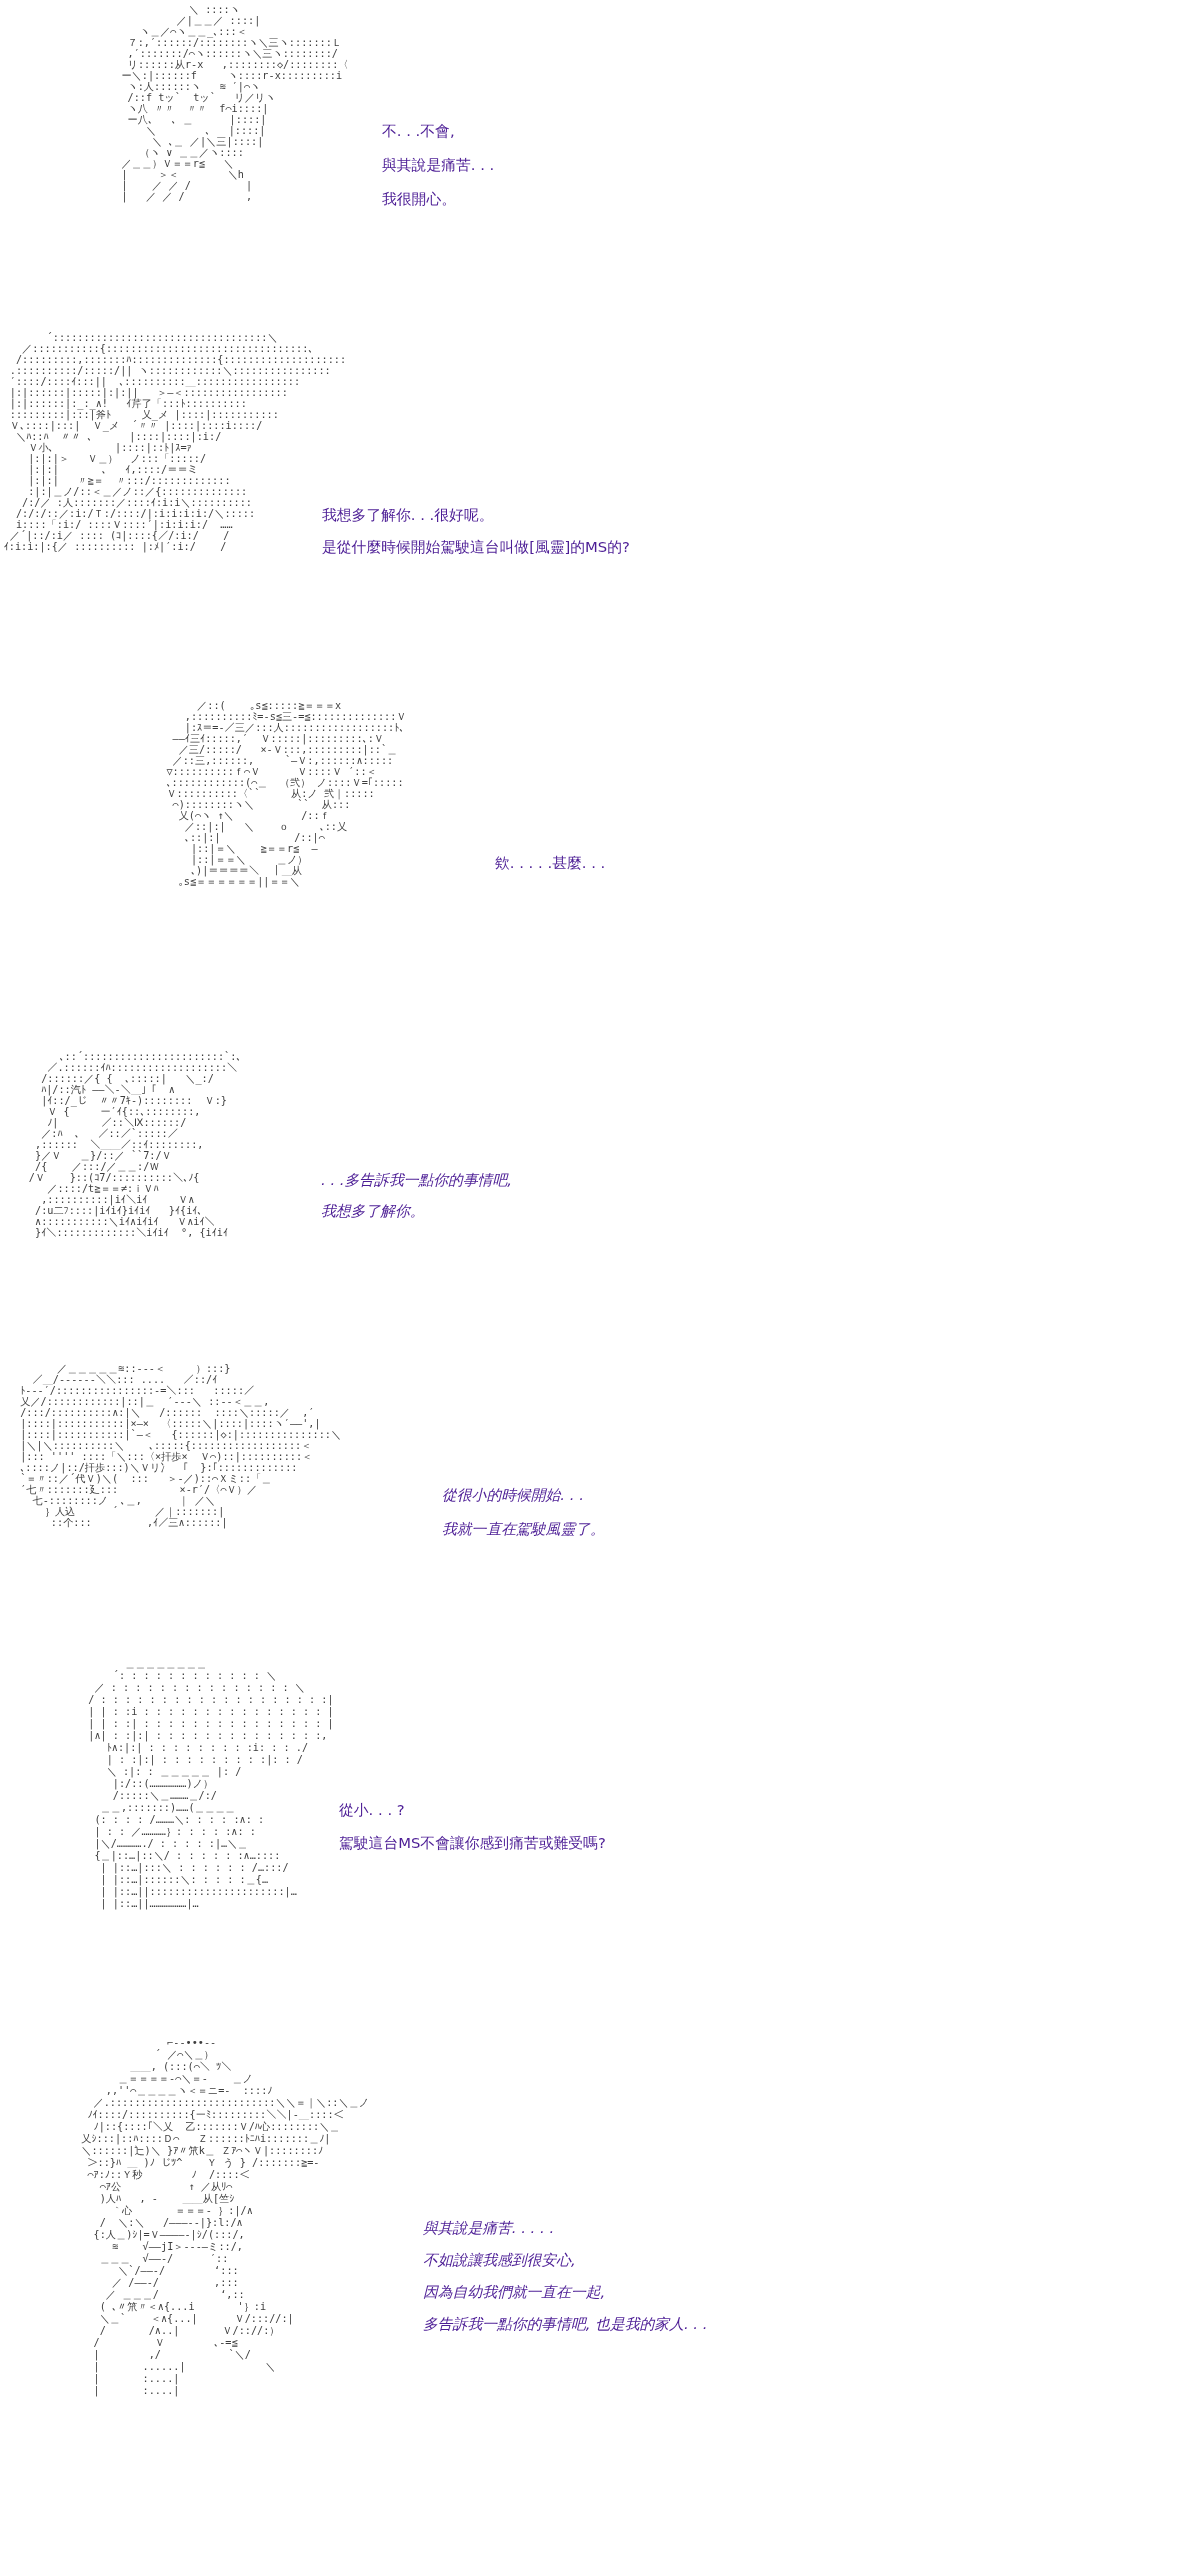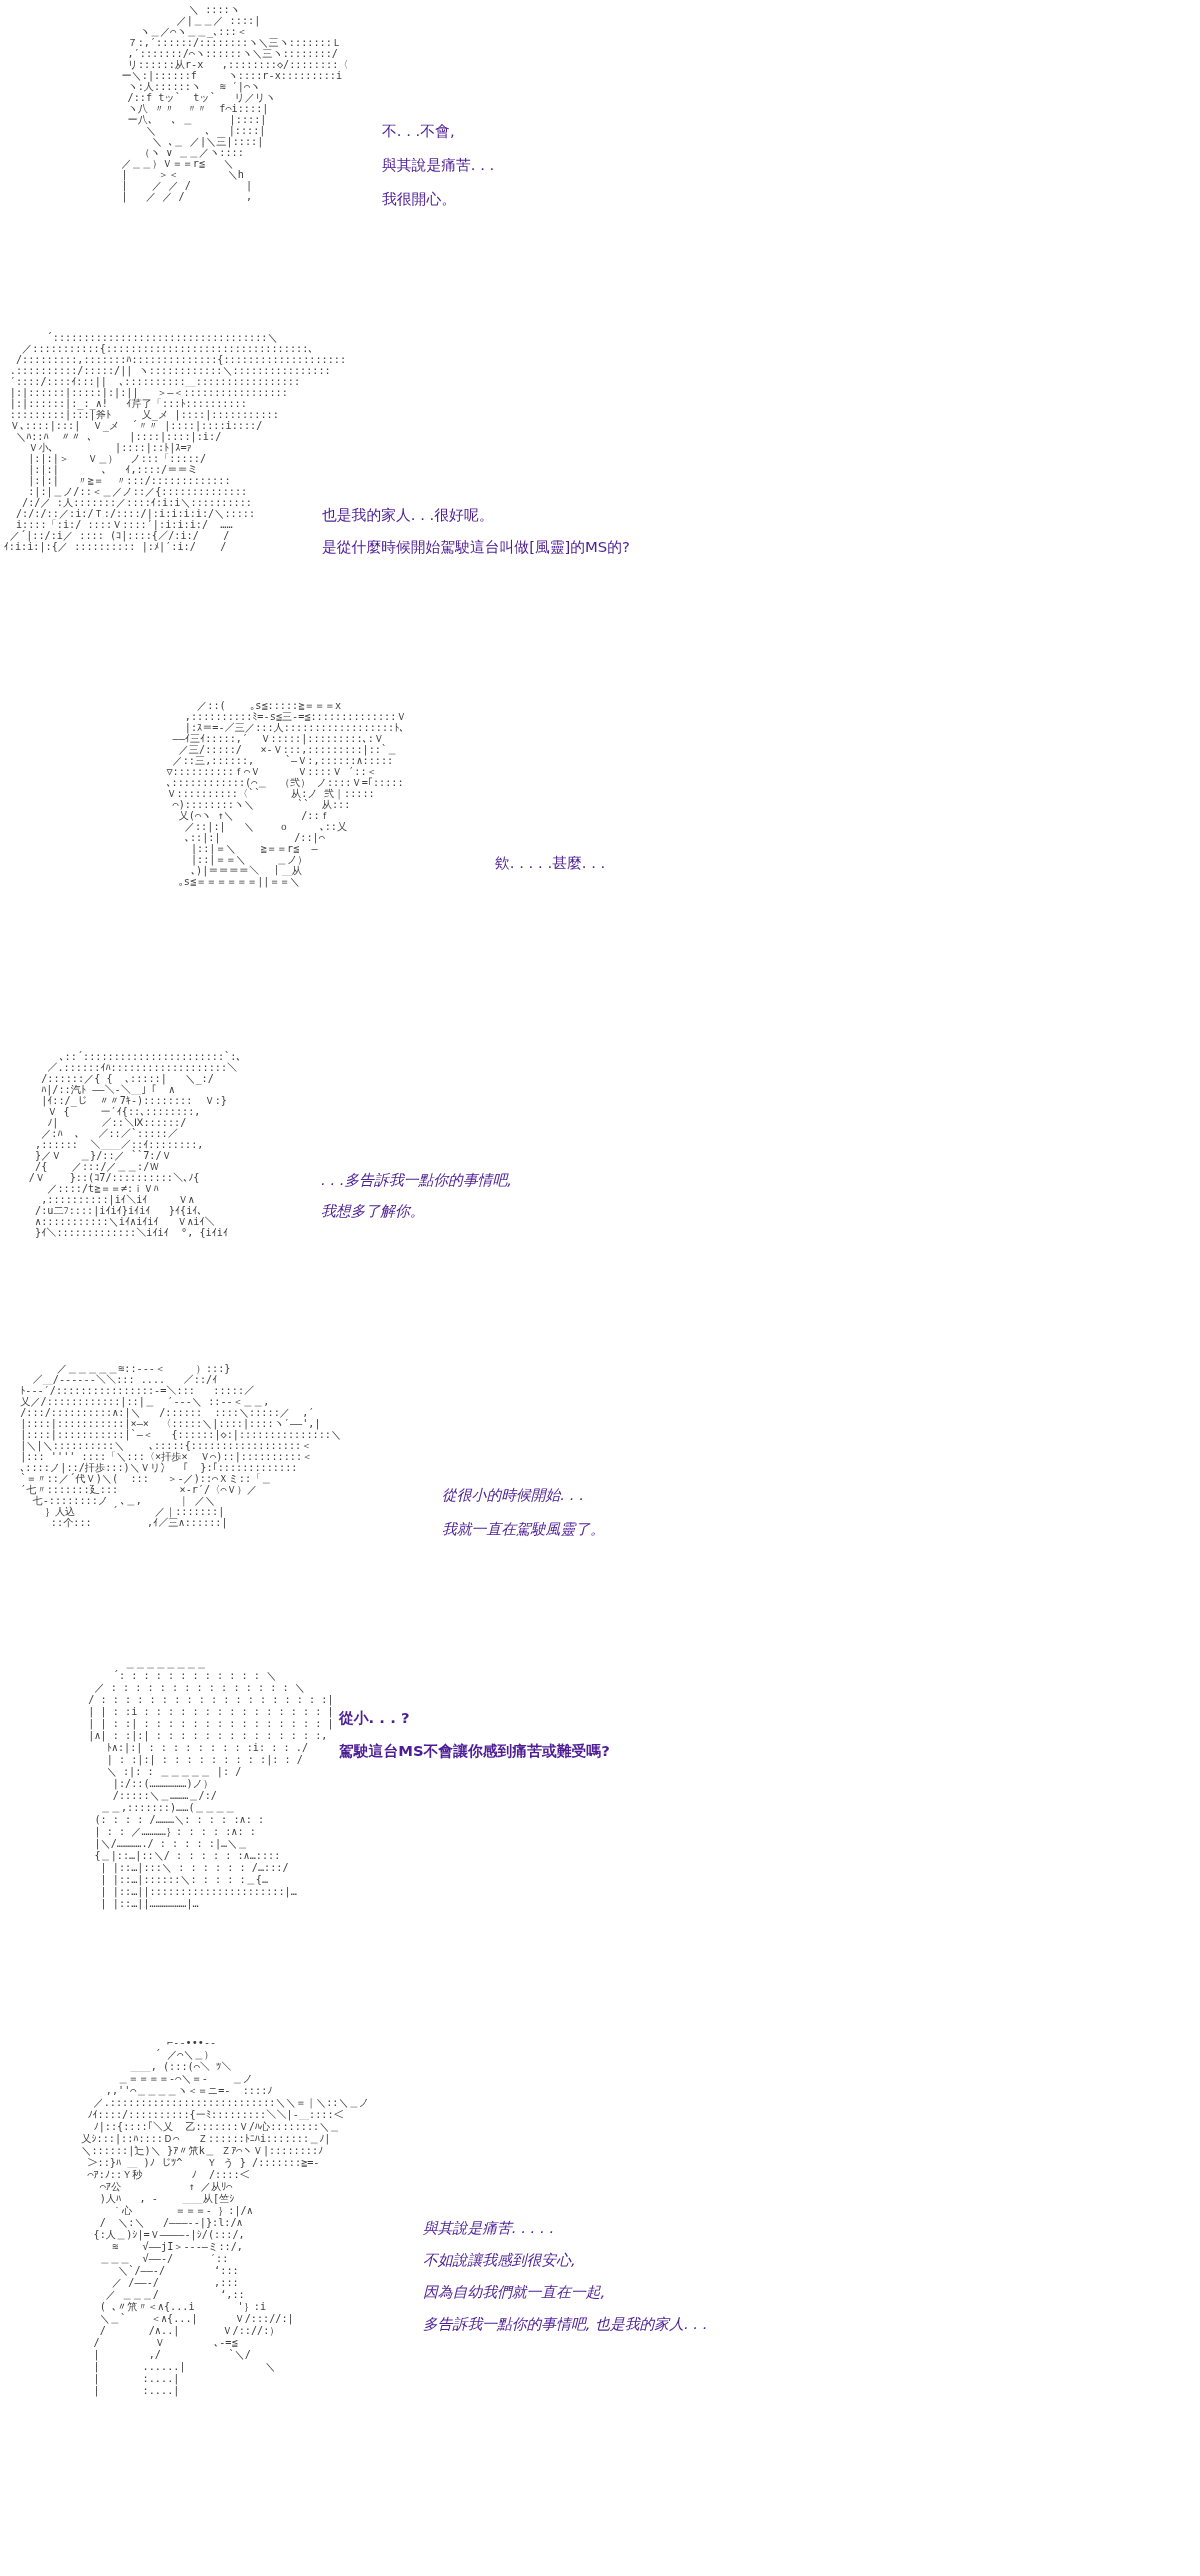--- a/index.html
+++ b/index.html
@@ -58,21 +58,21 @@
     |:|:|＞   Ｖ＿）  ノ:::「:::::/
     |:|:|       ､   ｲ,::::/＝＝ミ
     |:|:|   〃≧＝  〃:::/:::::::::::::
     :|:|＿ノ/::＜＿／ノ::／{::::::::::::::
    /:/／ :人:::::::／::::ｲ:i:i＼::::::::::
   /:/:/::／:i:/Ｔ:/::::/|:i:i:i:i:/＼:::::
   i::::「:i:/ ::::Ｖ::::′|:i:i:i:/  ……
  ／´|::/:i／ :::: (ｺ|::::{／/:i:/    /
 ｲ:i:i:|:{／ :::::::::: |:ﾒ|′:i:/    /</pre>
   <div class="dlg lh35" style="left:322px;top:499px;">
-    <div>也是我的家人. . .很好呢。</div>
+    <div>我想多了解你. . .很好呢。</div>
     <div>是從什麼時候開始駕駛這台叫做[風靈]的MS的?</div>
   </div>
 
   <pre class="aa" style="left:148px;top:700px;">        ／::(    ｡s≦:::::≧＝＝＝x
       ,::::::::::ﾐ=-s≦三-=≦::::::::::::::Ｖ
       |:ｽ＝=-／三／:::人::::::::::::::::::ﾄ､
     ――ｲ三ｲ:::::,′  Ｖ:::::|:::::::::､:Ｖ
      ／三/:::::/   ×-Ｖ:::,:::::::::|::`＿
     ／::三,::::::,     `―Ｖ:,::::::∧:::::
    ▽::::::::::ｆ⌒Ｖ      Ｖ::::Ｖ ′::＜
@@ -146,21 +146,21 @@
       /:::::＼＿………＿/:/
     ＿＿,:::::::)……(＿＿＿＿
    (: : : : /………＼: : : : :∧: :
    | : : ／…………｝: : : : :∧: :
    |＼/…………./ : : : : :|…＼＿
    {＿|::…|::＼/ : : : : : :∧…::::
     | |::…|:::＼ : : : : : : /…:::/
     | |::…|::::::＼: : : : :＿{…
     | |::…||::::::::::::::::::::::|…
     | |::…||………………|…</pre>
-  <div class="dlg lh36" style="left:339px;top:1701px;font-weight:bold;">
+  <div class="dlg lh36" style="left:339px;top:1793px;">
     <div>從小. . . ?</div>
     <div>駕駛這台MS不會讓你感到痛苦或難受嗎?</div>
   </div>
 
   <pre class="aa" style="left:69px;top:2037px;line-height:12px;">                ⌐--•••--
               ´ ／⌒＼＿）
           ＿＿, (:::(⌒＼ ﾂ＼
         ＿＝＝＝＝-⌒＼＝-    ＿ノ
       ,,''⌒＿＿＿＿ヽ＜＝ニ=-  ::::ﾉ
     ／.:::::::::::::::::::::::::::＼＼＝｜＼::＼＿ノ

